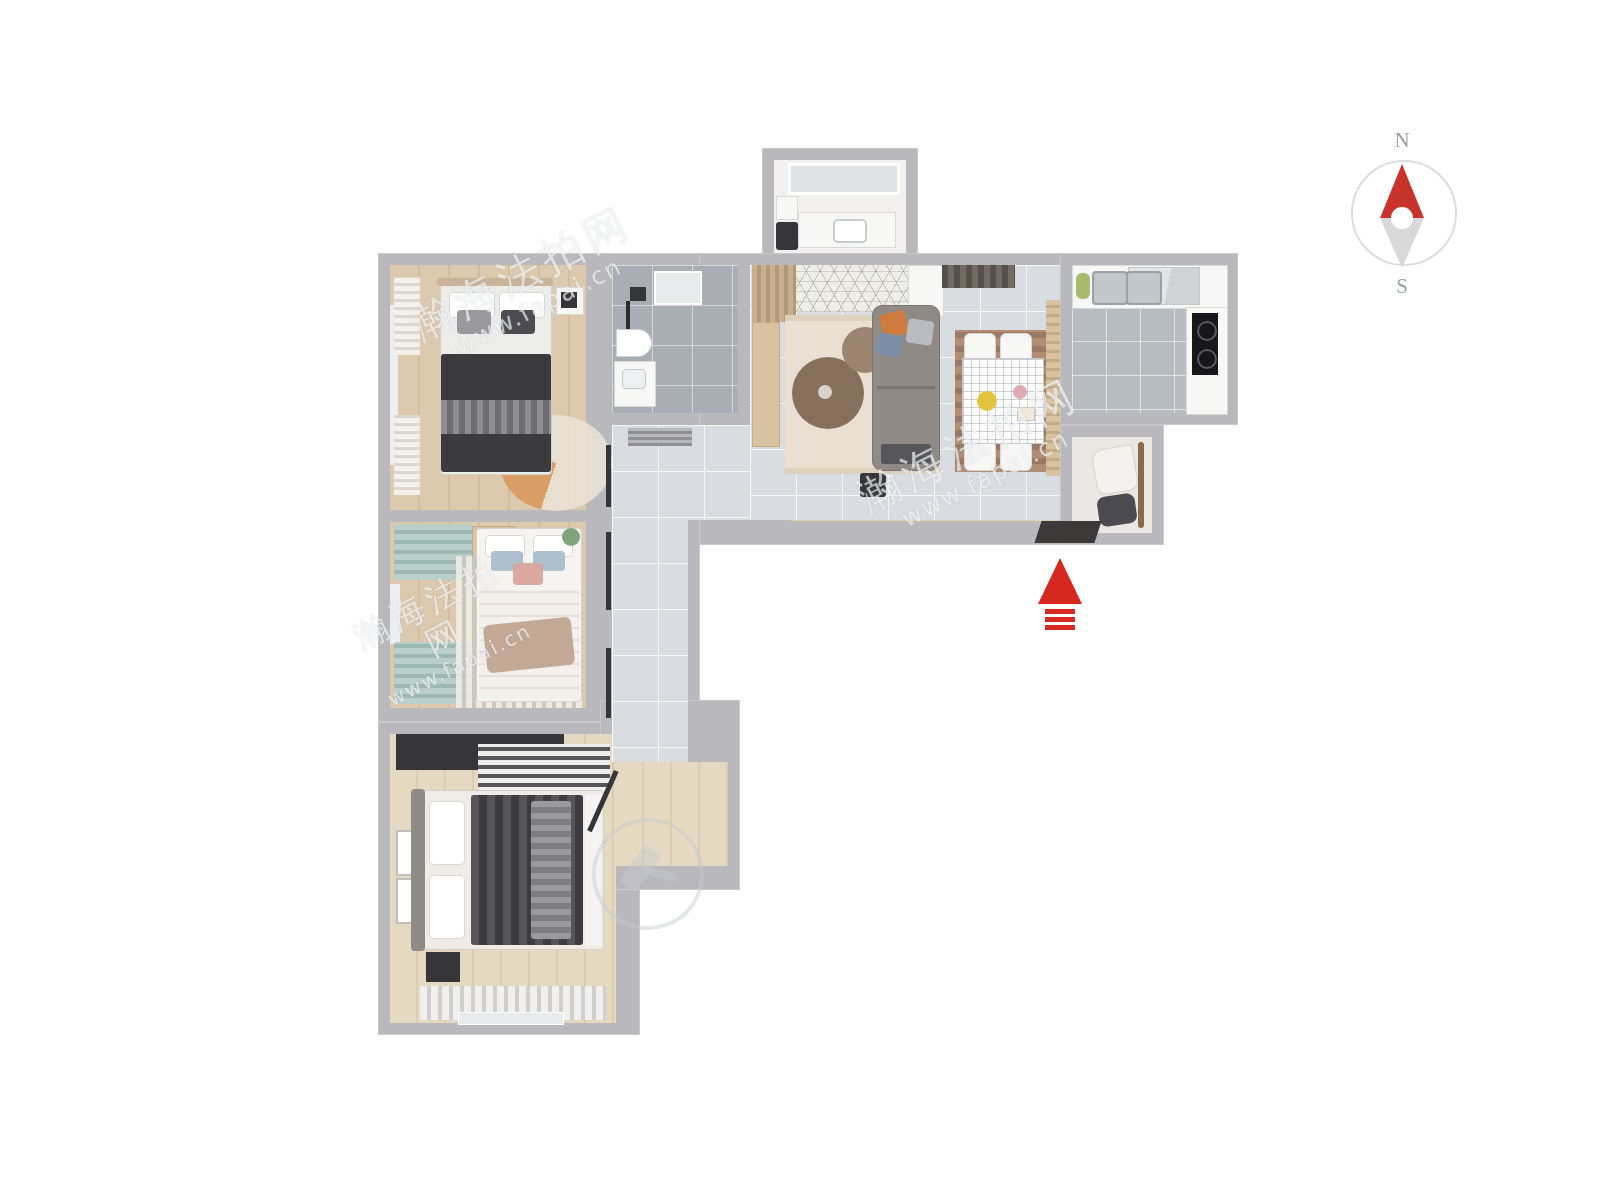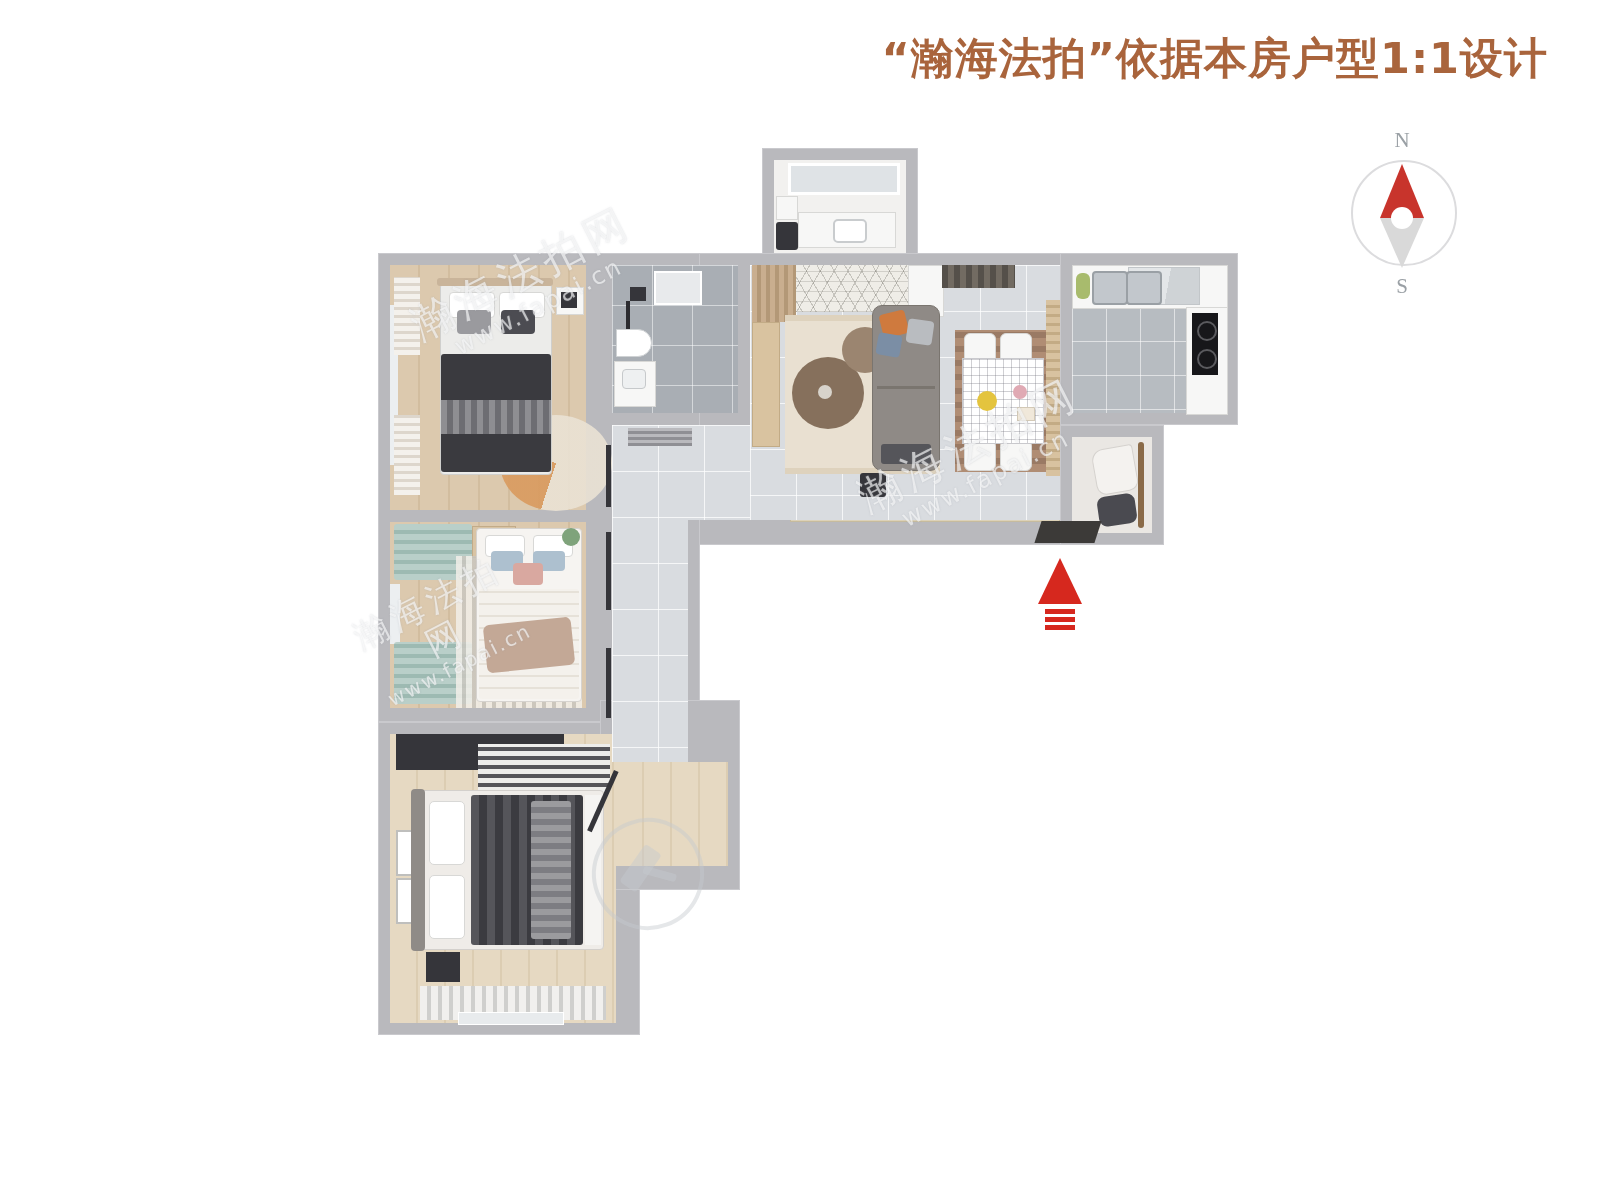--- a/index.html
+++ b/index.html
@@ -56,21 +56,20 @@
   .entry-arrow-tri{position:absolute;width:0;height:0;
       border-left:22px solid transparent;border-right:22px solid transparent;
       border-bottom:46px solid #d6281e;}
   .entry-bar{position:absolute;background:#d6281e;height:5px;width:30px;}
 </style>
 </head>
 <body>
 
 <div class="canvas">
 
-  <div class="title">“瀚海法拍”依据本房户型1:1设计</div>
 
   <div class="compass">
     <div class="compass-n">N</div>
     <div class="compass-ring"></div>
     <div class="needle-up"></div>
     <div class="needle-down"></div>
     <div class="compass-hub"></div>
     <div class="compass-s">S</div>
   </div>
 

